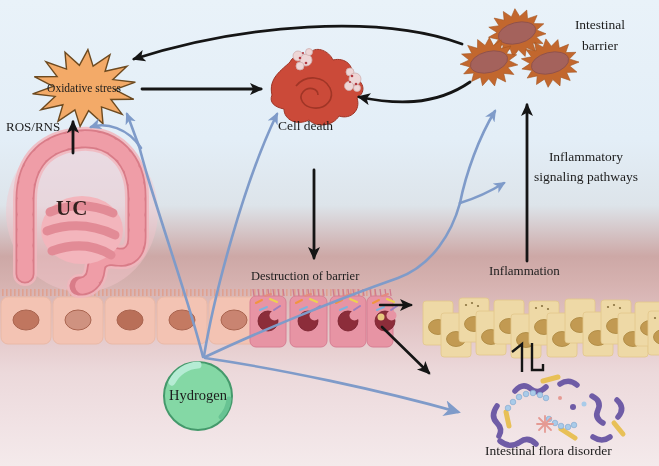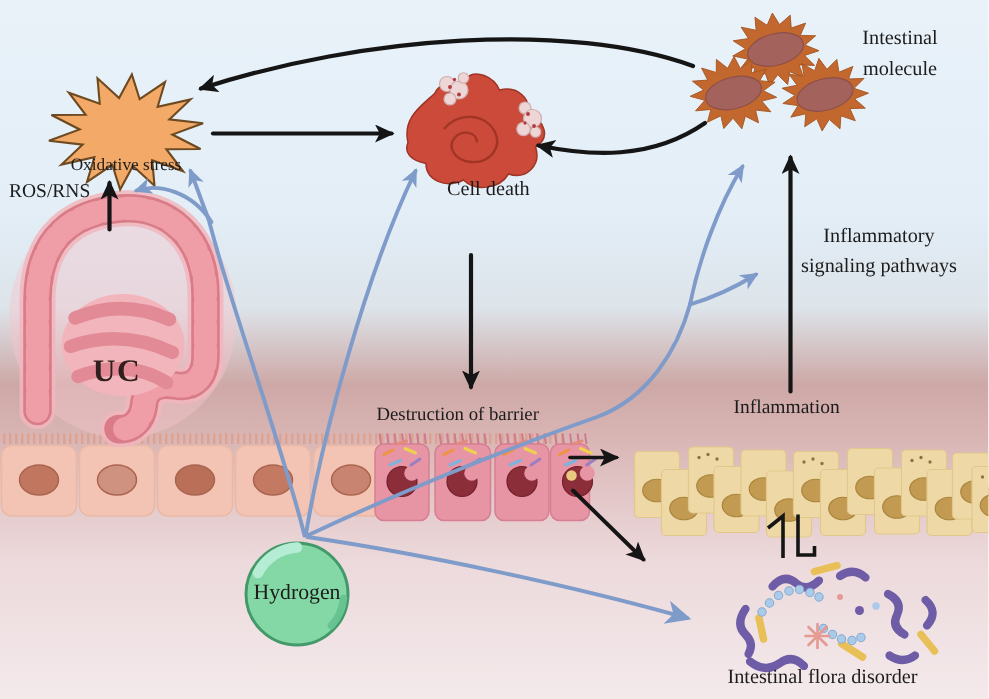--- a/index.html
+++ b/index.html
@@ -6,24 +6,24 @@
   .stage{
     position:relative;width:659px;height:466px;overflow:hidden;
     font-family:"Liberation Serif", serif;
     background:linear-gradient(180deg,
       #e9f2f9 0%, #e3eef7 30%, #dde4ea 44%,
       #cda8a6 55%, #d6b2b0 61%, #e2c5c6 70%,
       #ecd9db 80%, #f1e3e5 92%, #f4eaeb 100%);
   }
   svg.scene{position:absolute;left:0;top:0;width:659px;height:466px;}
   .lbl{position:absolute;color:#1c1c1c;line-height:1.15;pointer-events:none;white-space:nowrap;}
-  #lbl-ox{left:28px;top:82px;width:112px;text-align:center;font-size:11.5px;margin-top:22px;}
+  #lbl-ox{left:28px;top:82px;width:112px;text-align:center;font-size:11.5px;}
   #lbl-ros{left:6px;top:120px;font-size:13px;}
-  #lbl-uc{left:56px;top:196px;width:44px;text-align:center;font-size:21px;font-weight:bold;color:#301f1c;letter-spacing:1px;margin-top:39px;}
-  #lbl-cd{left:278px;top:118px;font-size:13.5px;margin-left:20px;}
+  #lbl-uc{left:56px;top:196px;width:44px;font-size:21px;font-weight:bold;color:#301f1c;letter-spacing:1px;}
+  #lbl-cd{left:278px;top:118px;font-size:13.5px;}
   #lbl-dm{left:546px;top:15px;width:108px;text-align:center;font-size:13.5px;line-height:1.55;white-space:normal;}
   #lbl-isp{left:515px;top:147px;width:142px;text-align:center;font-size:13.5px;line-height:1.45;white-space:normal;}
   #lbl-dob{left:251px;top:269px;font-size:12.5px;}
   #lbl-inf{left:489px;top:264px;font-size:13px;}
   #lbl-h2{left:158px;top:387px;width:80px;text-align:center;font-size:14.5px;}
   #lbl-ifd{left:485px;top:443px;font-size:13.5px;}
 </style>
 </head>
 <body>
 
@@ -279,21 +279,21 @@
       <path d="M205,358 C280,369 380,390 458,412" marker-end="url(#mBlueBig)"></path>
     </g>
   </svg>
 
   <div class="lbl" id="lbl-ox">Oxidative stress</div>
   <div class="lbl" id="lbl-ros">ROS/RNS</div>
   <div class="lbl" id="lbl-uc">UC</div>
   <div class="lbl" id="lbl-cd">Cell death</div>
   <div class="lbl" id="lbl-dm">
     <span>Intestinal</span><br>
-    <span>molecule</span>
+    <span>barrier</span>
   </div>
   <div class="lbl" id="lbl-dob">Destruction of barrier</div>
   <div class="lbl" id="lbl-isp">
     <span>Inflammatory</span><br>
     <span>signaling pathways</span>
   </div>
   <div class="lbl" id="lbl-inf">Inflammation</div>
   <div class="lbl" id="lbl-ifd">Intestinal flora disorder</div>
   <div class="lbl" id="lbl-h2">Hydrogen</div>
 </div>

